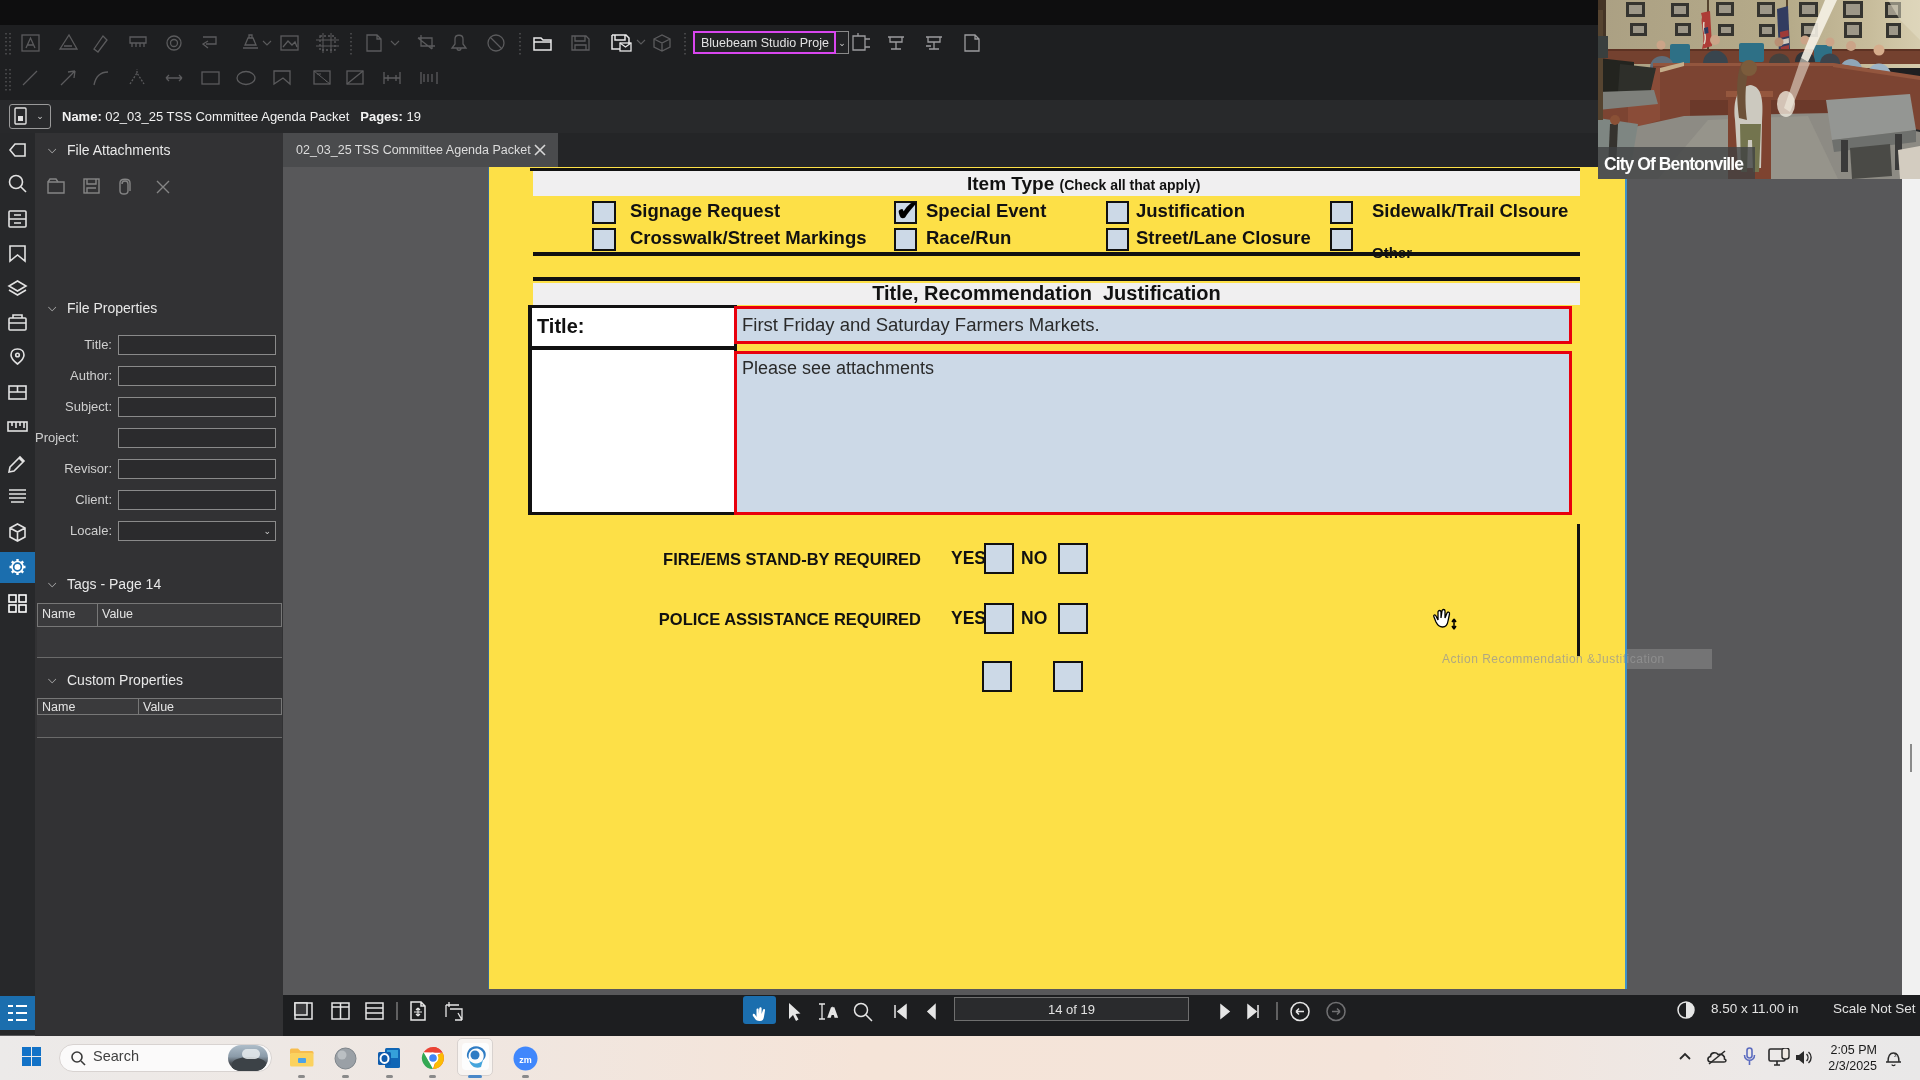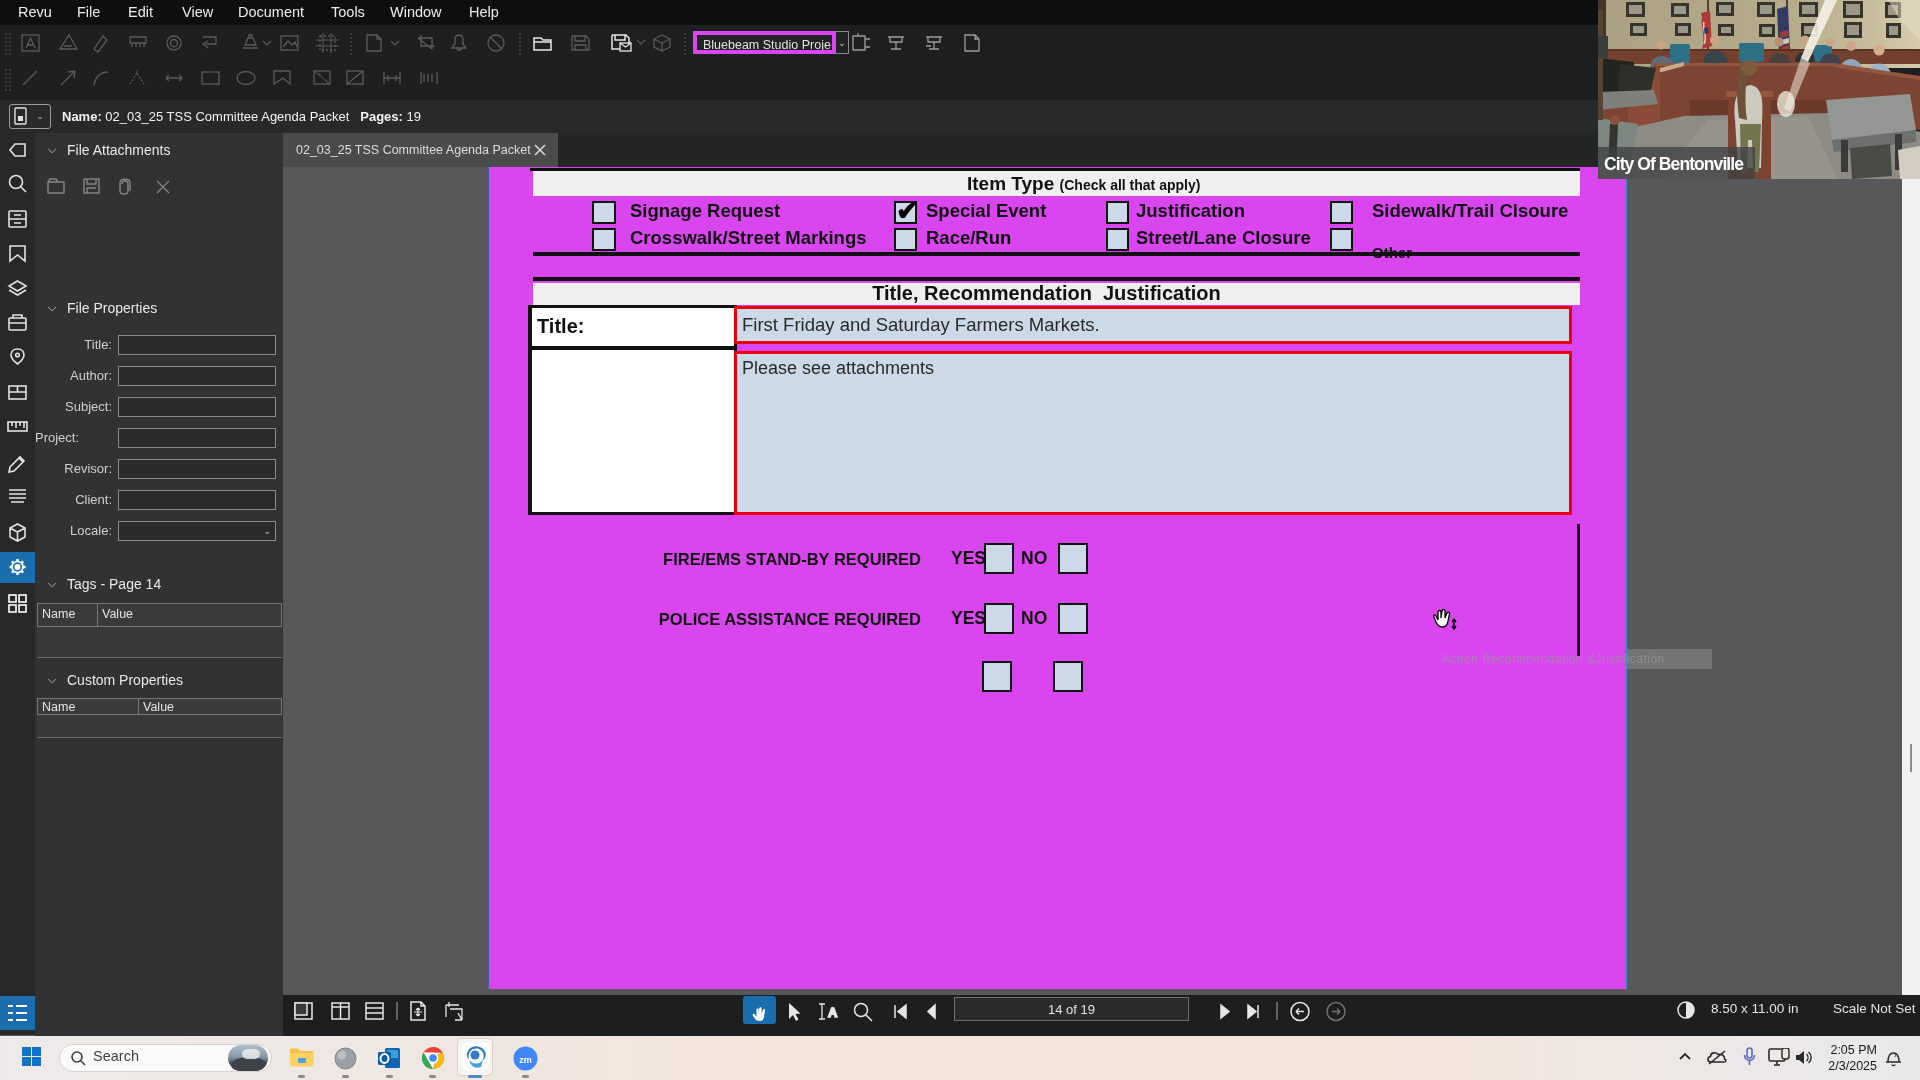--- a/index.html
+++ b/index.html
@@ -6,30 +6,20 @@
   html,body { width:1920px; height:1080px; overflow:hidden; background:#58585a; font-family:"Liberation Sans", sans-serif; }
   .abs { position:absolute; }
   #root { position:relative; width:1920px; height:1080px; }
   .icow { stroke:#d9d9d9; fill:none; stroke-width:1.4; }
 </style>
 </head>
 <body>
 <div id="root">
 
   <div class="abs" style="left:0;top:0;width:1920px;height:25px;background:#0e0e0f;"></div>
-  <div class="abs" style="left:0;top:0;width:600px;height:25px;color:#ececec;font-size:14.5px;line-height:25px;">
-    <span style="position:absolute;left:18px;">Revu</span>
-    <span style="position:absolute;left:77px;">File</span>
-    <span style="position:absolute;left:128px;">Edit</span>
-    <span style="position:absolute;left:182px;">View</span>
-    <span style="position:absolute;left:238px;">Document</span>
-    <span style="position:absolute;left:331px;">Tools</span>
-    <span style="position:absolute;left:390px;">Window</span>
-    <span style="position:absolute;left:469px;">Help</span>
-  </div>
 
   <div class="abs" style="left:0;top:25px;width:1920px;height:75px;background:#1e1f21;" id="toolbar"></div>
   <svg class="abs" style="left:0;top:25px;" width="1000" height="75" viewBox="0 0 1000 75">
     <g stroke="#5f5f60" stroke-width="1.2" stroke-dasharray="1.5,2.5">
       <path d="M6 8 L6 30 M10 8 L10 30 M351 8 L351 30 M520 8 L520 30 M685 8 L685 30 M6 44 L6 66 M10 44 L10 66"></path>
     </g>
     <g stroke="#5b5b5d" fill="none" stroke-width="1.3">
 
       <rect x="22" y="10" width="17" height="16"></rect>
         <path d="M26 23 L30.5 13 L35 23 M27.5 20 L33.5 20"></path>
@@ -78,21 +68,21 @@
       <path d="M421 47 L421 59 M437 47 L437 59 M424 49 L424 57 M428 49 L428 57 M432 49 L432 57"></path>
     </g>
     <g stroke="#9c9c9e" fill="none" stroke-width="1.3">
       <path d="M853 11 L865 11 L865 25 L853 25 Z M865 14 L870 14 M865 22 L870 22 M858 8 L858 11"></path>
       <path d="M888 12 L904 12 M890 12 L890 17 L902 17 L902 12 M896 17 L896 24 M891 24 L901 24"></path>
       <path d="M926 12 L942 12 M928 12 L928 17 L940 17 L940 12 M934 17 L934 24 M929 24 L939 24 M926 21 L931 21"></path>
       <path d="M965 10 L975 10 L979 14 L979 26 L965 26 Z M975 10 L975 14 L979 14"></path>
     </g>
   </svg>
 
-  <div class="abs" style="left:693px;top:31px;width:143px;height:23px;background:#222325;border:4px solid #d946ef;color:#e2e2e2;font-size:12.5px;line-height:21px;padding-left:6px;white-space:nowrap;overflow:hidden;">Bluebeam Studio Proje</div>
+  <div class="abs" style="left:693px;top:31px;width:143px;height:23px;background:#222325;border:2px solid #d946ef;color:#e2e2e2;font-size:12.5px;line-height:21px;padding-left:6px;white-space:nowrap;overflow:hidden;">Bluebeam Studio Proje</div>
   <div class="abs" style="left:836px;top:31px;width:13px;height:23px;background:#222325;border:1px solid #8a8a8a;border-left:none;color:#cfcfcf;font-size:9px;text-align:center;line-height:23px;">⌄</div>
 
   <div class="abs" style="left:0;top:100px;width:1920px;height:33px;background:#28292b;"></div>
   <div class="abs" style="left:9px;top:104px;width:42px;height:25px;border:1px solid #9a9a9a;border-radius:3px;"></div>
   <svg class="abs" style="left:13px;top:107px;" width="16" height="19" viewBox="0 0 16 19">
     <rect x="2" y="1" width="11" height="16" rx="1" class="icow" style="stroke:#e0e0e0"></rect>
     <rect x="5" y="9" width="5" height="5" fill="#e0e0e0"></rect>
   </svg>
   <div class="abs" style="left:33px;top:104px;width:14px;height:25px;color:#cfcfcf;font-size:9px;text-align:center;line-height:25px;">⌄</div>
   <div class="abs" style="left:62px;top:100px;height:33px;line-height:33px;color:#f2f2f2;font-size:13px;">
@@ -197,21 +187,21 @@
   <div class="abs" style="left:283px;top:133px;width:1637px;height:34px;background:#242527;"></div>
   <div class="abs" style="left:283px;top:133px;width:275px;height:34px;background:#4a4b4d;">
     <div class="abs" style="left:13px;top:0;height:34px;line-height:34px;color:#dcdcdc;font-size:12.5px;white-space:nowrap;">02_03_25 TSS Committee Agenda Packet</div>
     <svg class="abs" style="left:250px;top:10px;" width="14" height="14" viewBox="0 0 14 14">
         <path d="M2 2 L12 12 M12 2 L2 12" stroke="#d8d8d8" stroke-width="1.6"></path>
       </svg>
   </div>
 
   <div class="abs" style="left:283px;top:167px;width:1619px;height:828px;background:#58585a;"></div>
 
-  <div class="abs" style="left:489px;top:167px;width:1136px;height:822px;background:#d946ef;" id="page">
+  <div class="abs" style="left:489px;top:167px;width:1136px;height:822px;background:#fde047;" id="page">
 
     <div class="abs" style="left:41px;top:1px;width:1050px;height:3px;background:#111;"></div>
     <div class="abs" style="left:44px;top:4px;width:1047px;height:25px;background:#f0eff0;"></div>
     <div class="abs" style="left:478px;top:5px;color:#111;font-size:19px;font-weight:bold;line-height:24px;white-space:nowrap;">Item Type <span style="font-size:14px;">(Check all that apply)</span></div>
 
     <div class="abs" style="left:103px;top:34px;width:24px;height:23px;background:#ccd9e7;border:2px solid #111;"></div>
     <div class="abs" style="left:141px;top:33px;color:#111;font-size:18.5px;font-weight:bold;">Signage Request</div>
     <div class="abs" style="left:405px;top:34px;width:23px;height:23px;background:#ccd9e7;border:2px solid #111;color:#000;font-size:27px;font-weight:bold;line-height:16px;text-align:center;overflow:visible;">✔</div>
     <div class="abs" style="left:437px;top:33px;color:#111;font-size:18.5px;font-weight:bold;">Special Event</div>
     <div class="abs" style="left:617px;top:34px;width:23px;height:23px;background:#ccd9e7;border:2px solid #111;"></div>

